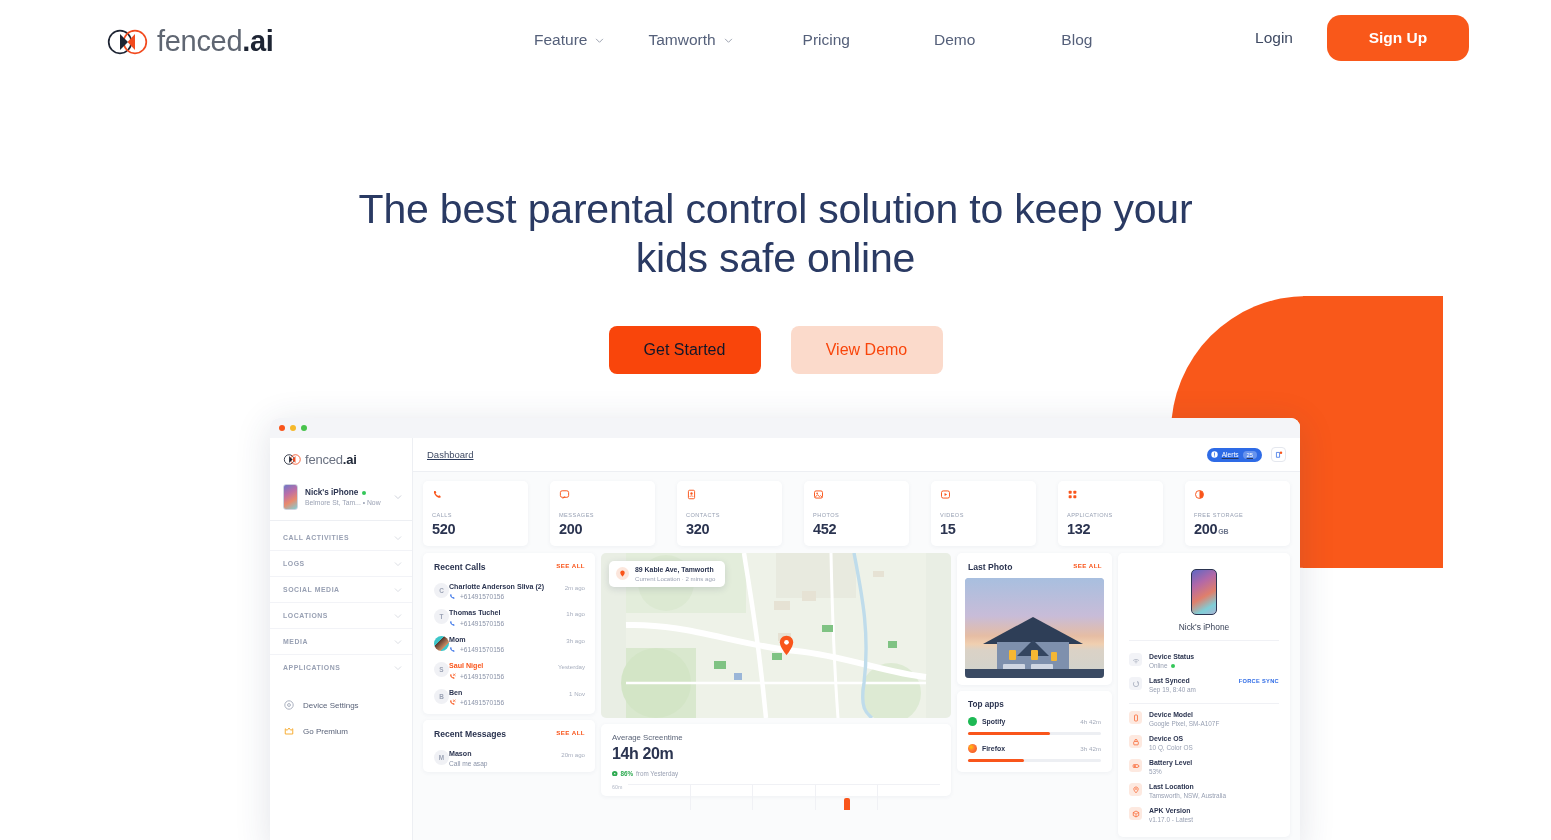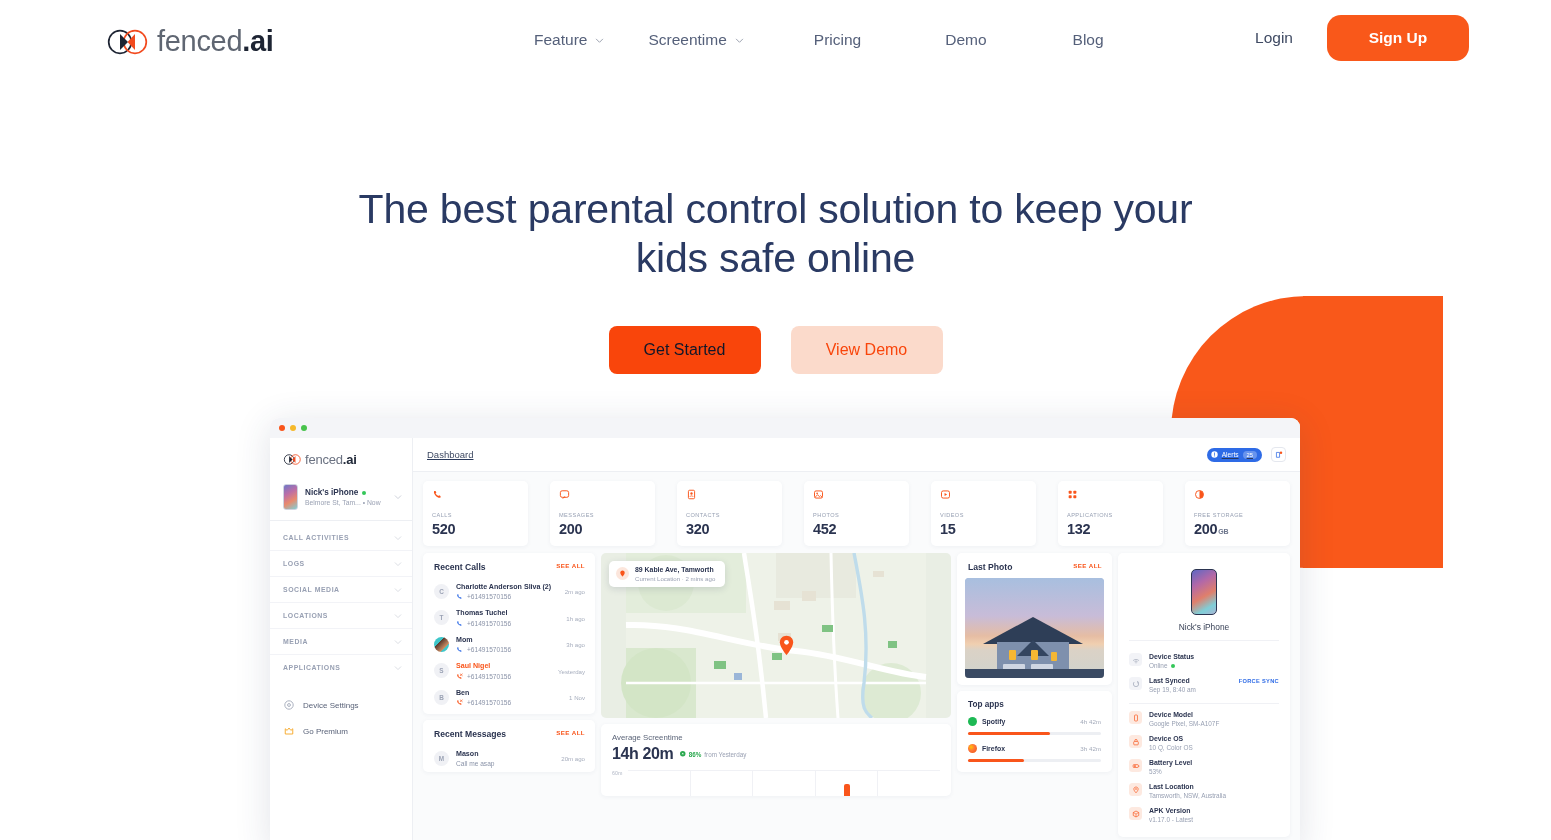--- a/index.html
+++ b/index.html
@@ -192,21 +192,21 @@
   .dash-grid { display:flex; gap:6px; margin-top:7px; }
   .col-calls { width: 172px; flex-shrink:0; }
   .col-mid   { flex:1; min-width:0; }
   .col-photo { width: 155px; flex-shrink:0; }
 
   .panel { background:#fff; border-radius:5px; box-shadow: 0 1px 4px rgba(45,60,95,0.06); }
   .panel-head { display:flex; align-items:flex-start; padding: 9px 10px 6px 11px; }
   .panel-title { font-size:8.6px; font-weight:700; color:#2b3450; }
   .see-all { margin-left:auto; font-size:6.2px; font-weight:700; color:#F9551B; letter-spacing:.4px; cursor:pointer;}
 
-  .call-row { display:flex; align-items:center; gap:7px; padding: 4.5px 10px 4.5px 11px; }
+  .call-row { display:flex; align-items:flex-start; gap:0; padding: 4.5px 10px 4.5px 11px; }
   .avatar {
     width:15px;height:15px;border-radius:50%;background:#F0F1F5;
     display:flex;align-items:center;justify-content:center;
     font-size:6.4px;color:#9aa2b4;font-weight:600;flex-shrink:0;
   }
   .avatar.img { background: linear-gradient(135deg,#3ec6c9 35%,#5a3a2e 36%,#c98c63 70%, #3ec6c9 71%); }
   .call-body { flex:1; min-width:0; }
   .call-name { font-size:7.1px; color:#2b3450; font-weight:600; white-space:nowrap; overflow:hidden; text-overflow:ellipsis;}
   .call-name.missed { color:#F9551B; }
   .call-num { font-size:6.6px; color:#8a93a8; margin-top:2.5px; display:flex; align-items:center; gap:4px;}
@@ -222,21 +222,21 @@
     box-shadow: 0 2px 7px rgba(40,55,90,.15);
   }
   .map-pin-sm { width:13px;height:13px;border-radius:50%;background:#FCE6DC;display:flex;align-items:center;justify-content:center;}
   .map-addr { font-size:6.9px; font-weight:700; color:#2b3450; }
   .map-sub { font-size:6.1px; color:#9aa1b3; margin-top:1.5px;}
   .map-marker { position:absolute; left:178px; top:82px; z-index:3; }
 
   
   .screen-panel { margin-top:6px; padding: 9px 11px 0 11px; height:72px; }
   .st-title { font-size:7.8px; color:#5b6478; }
-  .st-row { display:flex; align-items:center; gap:7px; margin-top:3px;}
+  .st-row { display:flex; align-items:flex-start; gap:7px; margin-top:3px;flex-direction:column;}
   .st-value { font-size:16px; font-weight:700; color:#2b3450; letter-spacing:-.4px;}
   .st-delta { font-size:6.3px; color:#2BA94F; font-weight:700; display:flex; align-items:center; gap:3px;}
   .st-delta .sub { color:#9aa1b3; font-weight:400; }
   .st-chart { margin-top:7px; position:relative; height:26px; }
   .st-axis { font-size:5.3px; color:#b2b8c6; position:absolute; left:0; top:0;}
   .st-plot { margin-left:16px; height:26px; position:relative; border-top:1px solid #F0F1F5; display:flex;}
   .st-cell { flex:1; border-right:1px solid #F0F1F5; position:relative;}
   .st-bar { position:absolute; bottom:0; left:50%; transform:translateX(-50%); width:6px; background:#F9551B; border-radius:2px 2px 0 0;}
 
   
@@ -306,21 +306,21 @@
     </div>
 
     <div class="nav-menu">
       <div class="nav-item">
         <span>Feature</span>
         <svg class="caret" viewBox="0 0 10 10">
             <path d="M1.5 3.5 L5 7 L8.5 3.5" fill="none" stroke="#7b8496" stroke-width="1.1" stroke-linecap="round"></path>
           </svg>
       </div>
       <div class="nav-item">
-        <span>Screentime</span>
+        <span>Tamworth</span>
         <svg class="caret" viewBox="0 0 10 10">
             <path d="M1.5 3.5 L5 7 L8.5 3.5" fill="none" stroke="#7b8496" stroke-width="1.1" stroke-linecap="round"></path>
           </svg>
       </div>
       <div class="nav-item" style="margin-left:26px;">
         <span>Pricing</span>
       </div>
       <div class="nav-item" style="margin-left:40px;">
         <span>Demo</span>
       </div>

